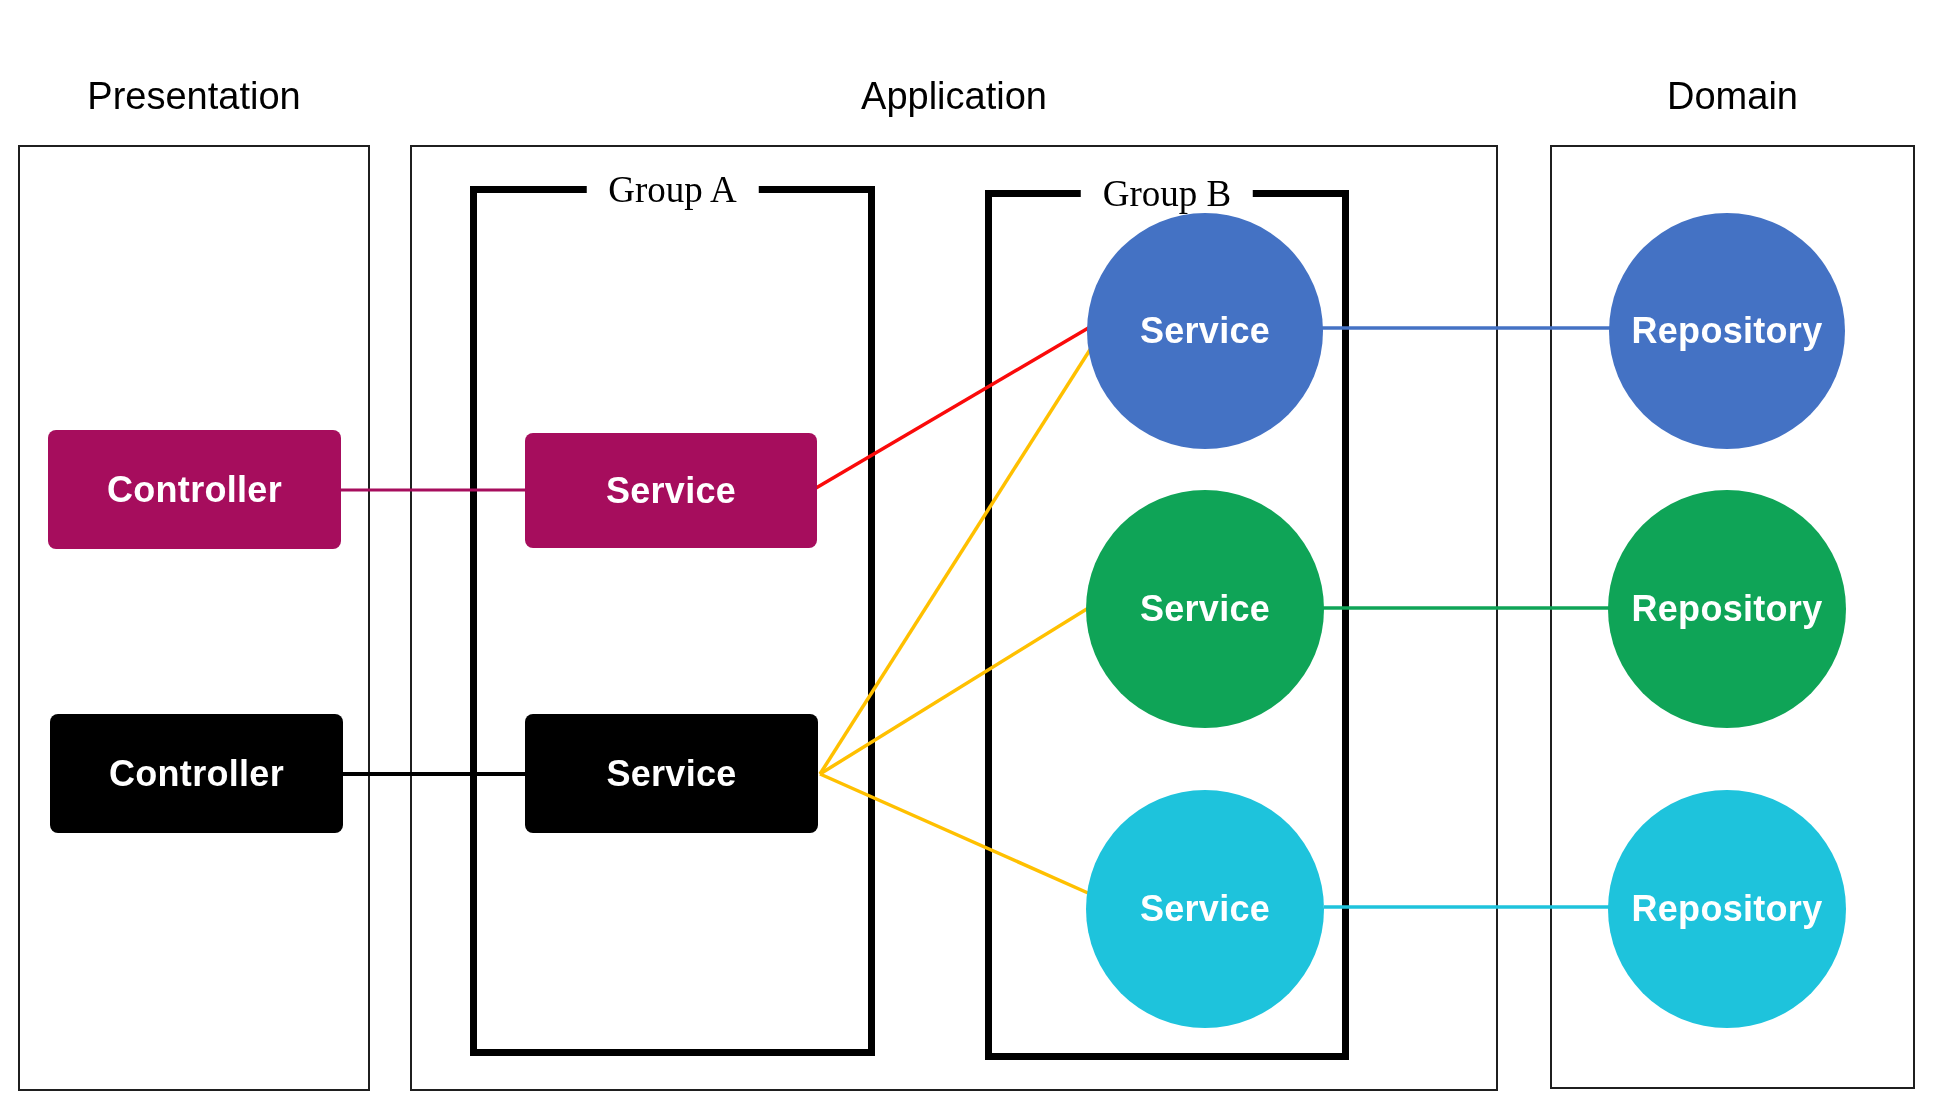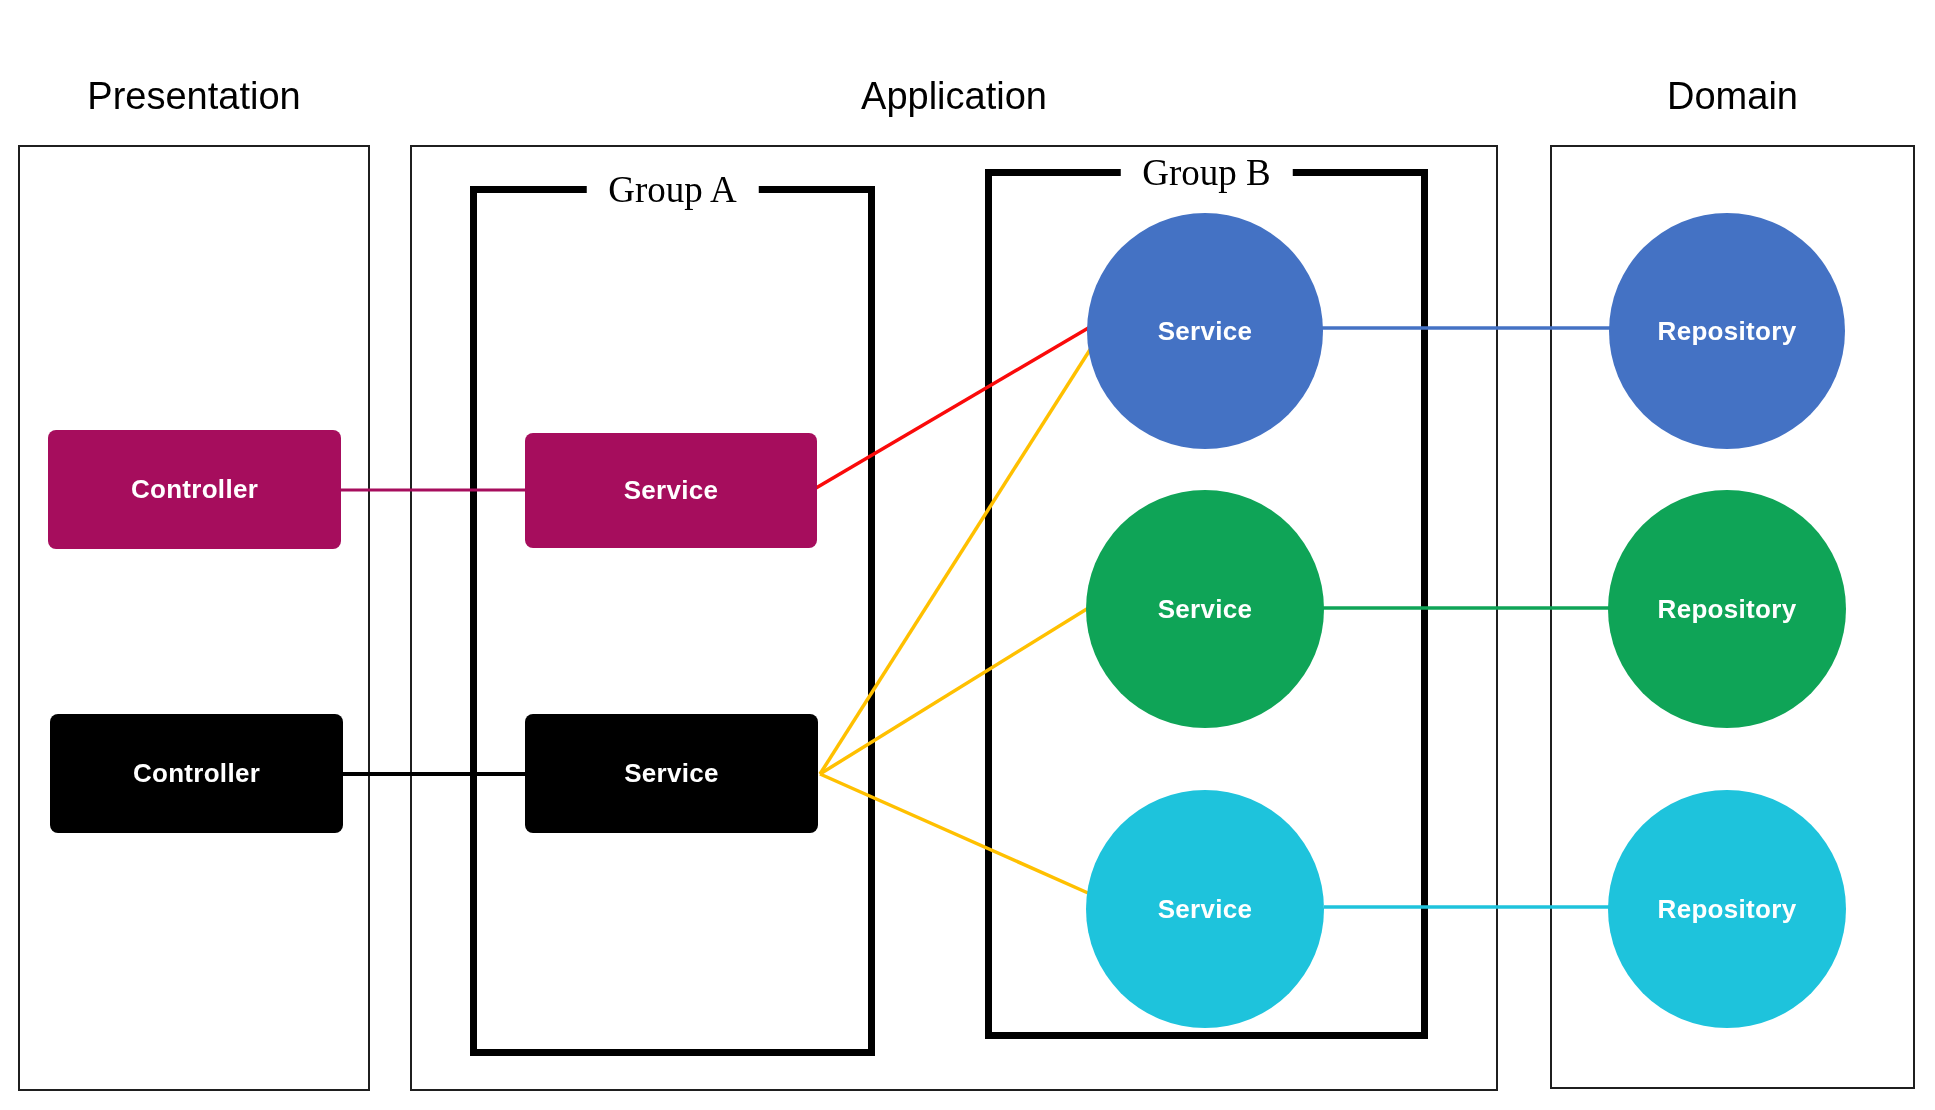--- a/index.html
+++ b/index.html
@@ -18,21 +18,21 @@
   .group-box{
     position:absolute;border:7px solid #000;background:transparent;box-sizing:border-box;
   }
   .group-label{
     position:absolute;top:-27px;left:50%;transform:translateX(-50%);
     background:#ffffff;padding:0 22px;font-size:37px;line-height:48px;color:#000;white-space:nowrap;font-family:Liberation Serif, serif;
   }
   .edges{position:absolute;left:0;top:0;pointer-events:none;}
   .node{
     position:absolute;display:flex;align-items:center;justify-content:center;
-    color:#ffffff;font-size:26px;font-weight:600;letter-spacing:.3px;box-sizing:border-box;
+    color:#ffffff;font-size:36px;font-weight:600;letter-spacing:.3px;box-sizing:border-box;
   }
   .node.rect{border-radius:8px;}
   .node.circle{border-radius:50%;}
   .node span{white-space:nowrap;}
 </style>
 </head>
 <body>
 
 <div class="stage">
 
@@ -40,21 +40,21 @@
   <div class="layer-title" style="left:410px;width:1088px;">Application</div>
   <div class="layer-title" style="left:1550px;width:365px;">Domain</div>
 
   <div class="layer-box" style="left:18px;top:124px;width:352px;height:946px;"></div>
   <div class="layer-box" style="left:410px;top:124px;width:1088px;height:946px;"></div>
   <div class="layer-box" style="left:1550px;top:124px;width:365px;height:944px;"></div>
 
   <div class="group-box" style="left:470px;top:165px;width:405px;height:870px;">
     <span class="group-label">Group A</span>
   </div>
-  <div class="group-box" style="left:985px;top:148px;width:443px;height:870px;">
+  <div class="group-box" style="left:985px;top:169px;width:364px;height:870px;">
     <span class="group-label">Group B</span>
   </div>
 
   <svg class="edges" width="1935" height="1110" viewBox="0 0 1935 1110">
       <line x1="341" y1="469" x2="527" y2="469" stroke="#A60D5D" stroke-width="3"></line>
       <line x1="343" y1="753" x2="527" y2="753" stroke="#000000" stroke-width="4"></line>
       <line x1="816" y1="467" x2="1090" y2="306" stroke="#FA0A0A" stroke-width="3.5"></line>
       <line x1="820" y1="753" x2="1093" y2="324" stroke="#FFC000" stroke-width="3.5"></line>
       <line x1="820" y1="753" x2="1090" y2="586" stroke="#FFC000" stroke-width="3.5"></line>
       <line x1="820" y1="753" x2="1088" y2="872" stroke="#FFC000" stroke-width="3.5"></line>

